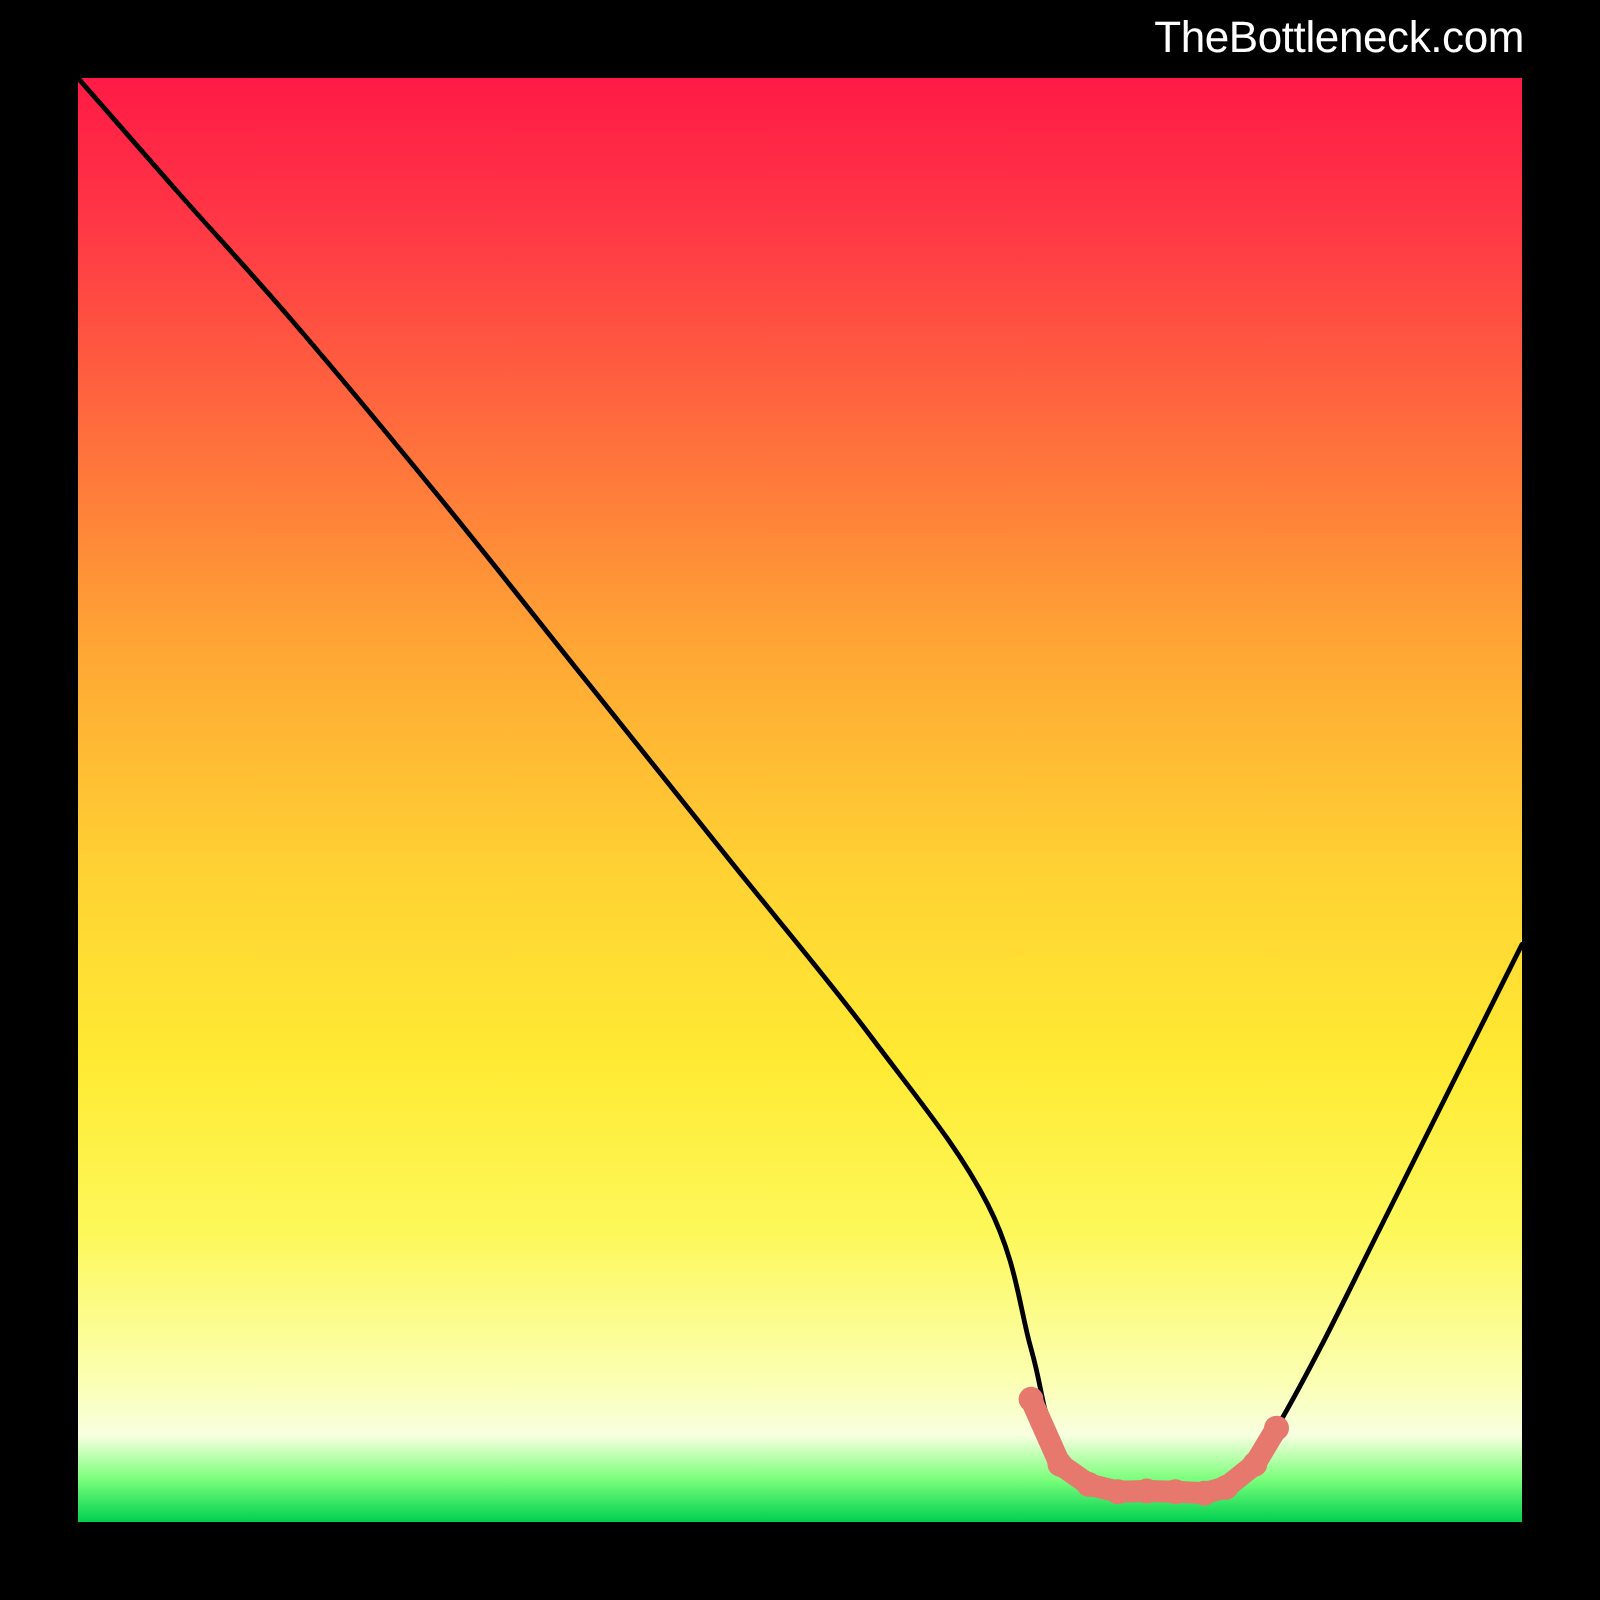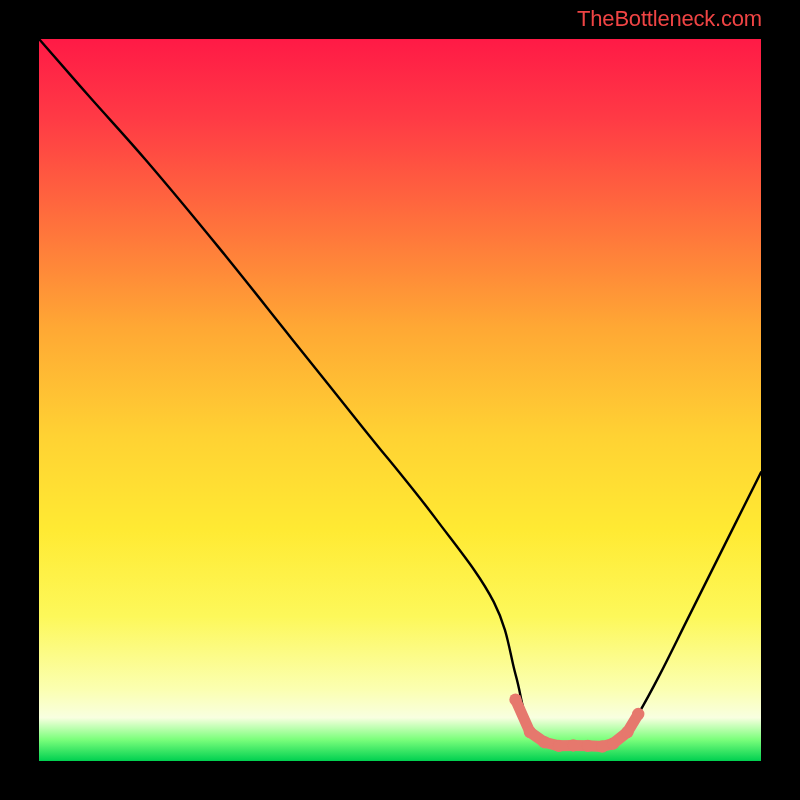--- a/index.html
+++ b/index.html
@@ -42,21 +42,21 @@
     left: 0;
     top: 0;
     width: 722px;
     height: 722px;
     pointer-events: none;
   }
   .watermark {
     position: absolute;
     top: 6px;
     right: 38px;
-    color: #ef4444;
+    color: #ffffff;
     font-size: 22px;
     font-weight: 500;
     letter-spacing: -0.2px;
     user-select: none;
   }
 </style>
 </head>
 <body>
 
 <div class="frame">

